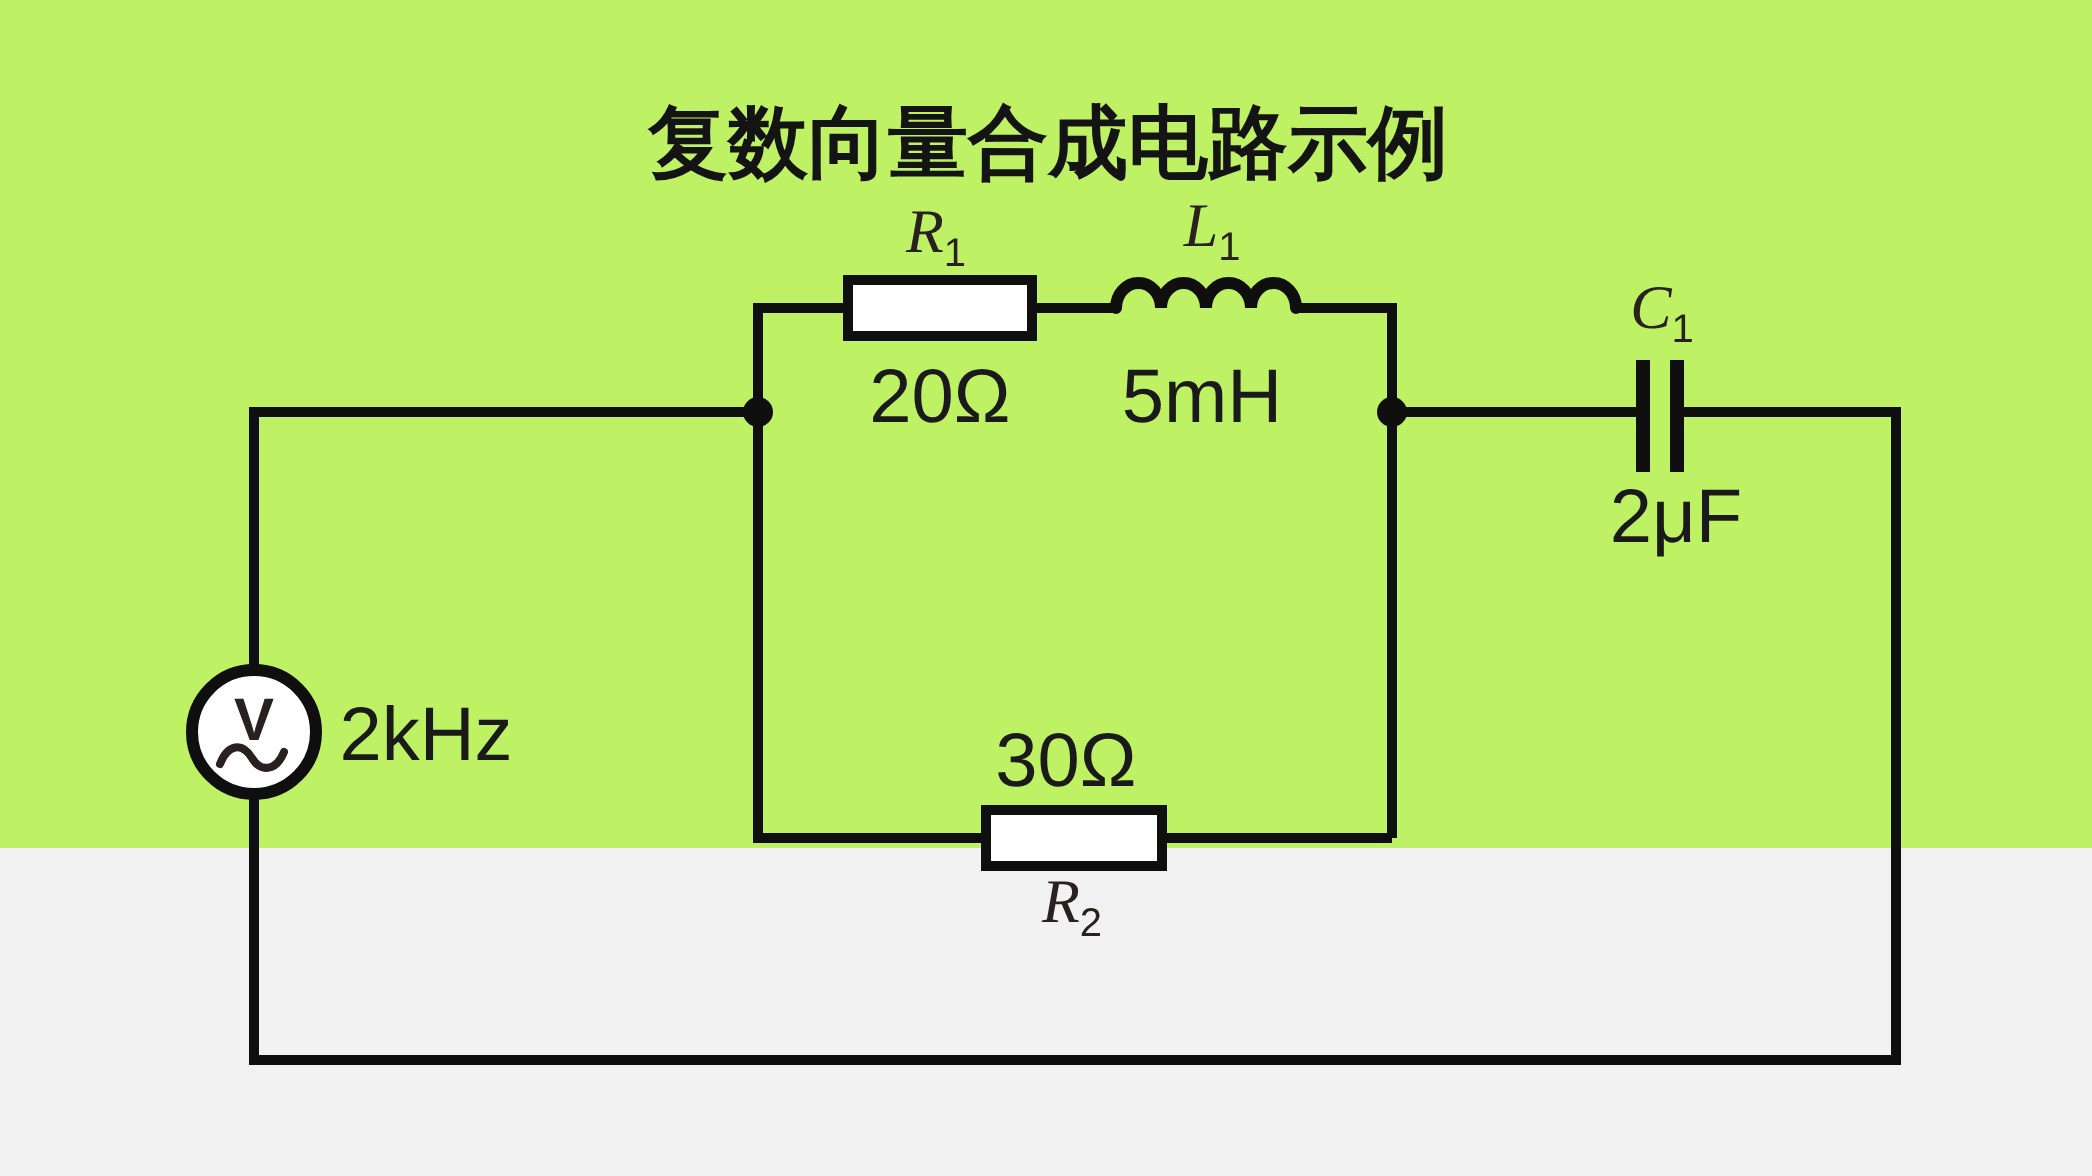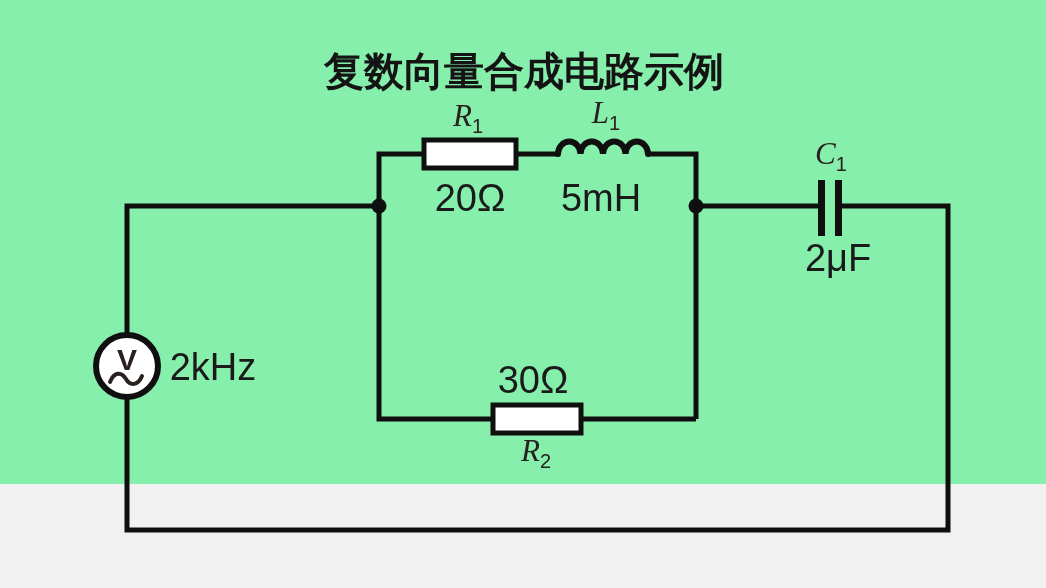--- a/index.html
+++ b/index.html
@@ -7,22 +7,22 @@
     padding: 0;
     width: 1046px;
     height: 588px;
     background: #f1f1f1;
     overflow: hidden;
     font-family: "Liberation Sans", sans-serif;
   }
   .stage {
     position: relative;
     width: 1046px;
-    height: 484px;
-    background: #86efac;
+    height: 424px;
+    background: #bef264;
   }
   svg { display: block; }
   .title {
     font-family: "Liberation Sans", sans-serif;
     font-size: 40px;
     font-weight: bold;
     fill: #141414;
     text-anchor: middle;
   }
   .val {

